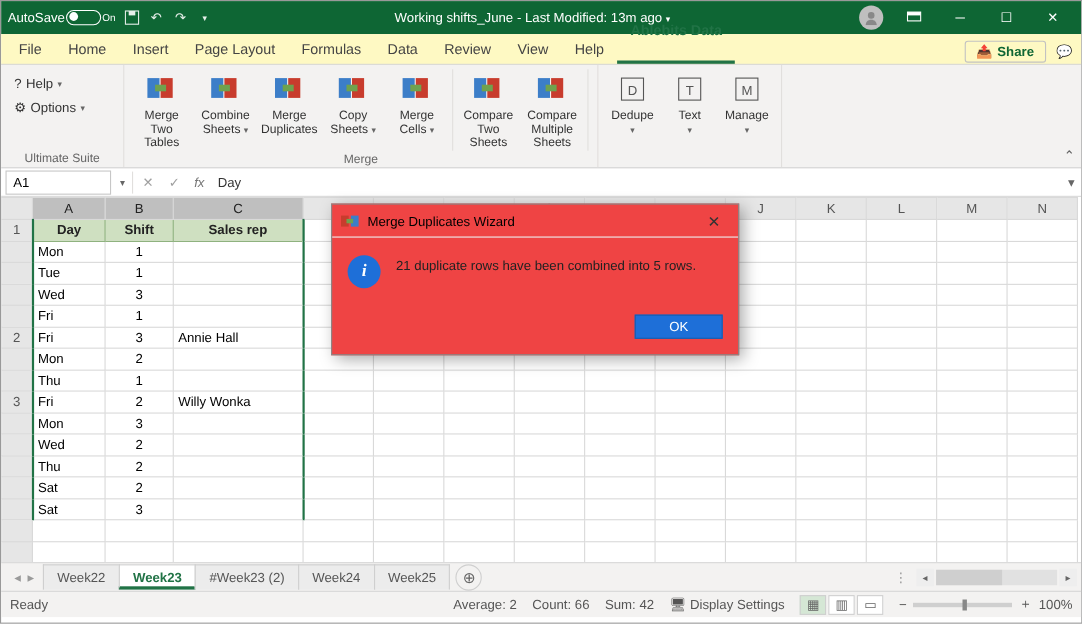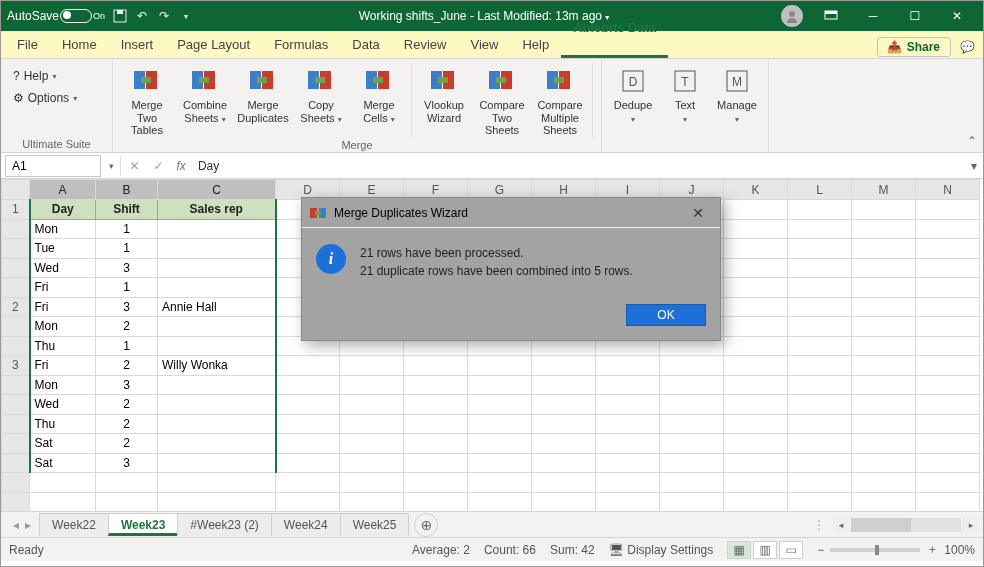--- a/index.html
+++ b/index.html
@@ -61,21 +61,21 @@
 .sheetbar .hscroll .trk::after{content:'';position:absolute;left:0;top:0;width:60px;height:100%;background:#cfcfcf}
 .sheetbar .hscroll .arr{width:16px;height:16px;display:flex;align-items:center;justify-content:center;background:#eee;color:#666;font-size:9px}
 .status{height:24px;background:#f3f2f1;border-top:1px solid #d4d4d4;display:flex;align-items:center;padding:0 8px;color:#555;font-size:11px;gap:14px}
 .status .spacer{flex:1}
 .status .views{display:flex;gap:2px}
 .status .views .v{width:24px;height:18px;border:1px solid #cfcfcf;display:flex;align-items:center;justify-content:center;background:#fff;color:#666}
 .status .views .v.active{background:#d5e7d5}
 .status .zoom{display:flex;align-items:center;gap:6px}
 .status .zoom .slider{width:90px;height:4px;background:#cfcfcf;position:relative}
 .status .zoom .slider::after{content:'';position:absolute;left:50%;top:-3px;width:4px;height:10px;background:#888}
-.dialog{position:absolute;left:300px;top:196px;width:420px;background:#a3a3a3;border:1px solid #888;box-shadow:4px 4px 14px rgba(0,0,0,.35)}
+.dialog{position:absolute;left:300px;top:184px;width:371px;background:#ef4444;border:1px solid #888;box-shadow:4px 4px 14px rgba(0,0,0,.35)}
 .dialog .dtitle{height:30px;display:flex;align-items:center;padding:0 8px;border-bottom:1px solid #eee}
 .dialog .dtitle .dicon{width:18px;height:16px;margin-right:6px;display:flex;align-items:center;justify-content:center}
 .dialog .dtitle .dclose{margin-left:auto;font-size:14px;color:#333;width:28px;text-align:center}
 .dialog .dbody{display:flex;padding:16px 14px;gap:14px;align-items:flex-start}
 .dialog .info{width:30px;height:30px;border-radius:50%;background:#1e6fd8;color:#fff;display:flex;align-items:center;justify-content:center;font-family:Georgia,serif;font-style:italic;font-weight:bold;font-size:16px;flex:0 0 auto}
 .dialog .msg{line-height:1.5;color:#222}
 .dialog .dfoot{display:flex;justify-content:flex-end;padding:8px 14px 14px}
 .dialog .okbtn{width:80px;height:22px;background:#1e6fd8;color:#fff;border:1px solid #155cb0;font-size:12px}
 svg{display:block}
 </style>
@@ -214,30 +214,20 @@
         </div>
         <div style="width: 1px; background: rgb(225, 223, 221); margin: 0px 2px; align-self: stretch;"></div>
         <div class="bigbtn">
           <div class="bicon">
             <svg width="30" height="28">
               <rect x="2" y="4" width="11" height="18" fill="#3c7ec8"></rect>
               <rect x="14" y="4" width="11" height="18" fill="#c83c2d"></rect>
               <rect x="9" y="10" width="10" height="6" fill="#6fa24e"></rect>
             </svg>
           </div>
-          <div class="btxt">Vlookup<br>Wizard</div>
-        </div>
-        <div class="bigbtn">
-          <div class="bicon">
-            <svg width="30" height="28">
-              <rect x="2" y="4" width="11" height="18" fill="#3c7ec8"></rect>
-              <rect x="14" y="4" width="11" height="18" fill="#c83c2d"></rect>
-              <rect x="9" y="10" width="10" height="6" fill="#6fa24e"></rect>
-            </svg>
-          </div>
           <div class="btxt">Compare<br>Two Sheets</div>
         </div>
         <div class="bigbtn">
           <div class="bicon">
             <svg width="30" height="28">
               <rect x="2" y="4" width="11" height="18" fill="#3c7ec8"></rect>
               <rect x="14" y="4" width="11" height="18" fill="#c83c2d"></rect>
               <rect x="9" y="10" width="10" height="6" fill="#6fa24e"></rect>
             </svg>
           </div>
@@ -657,20 +647,19 @@
           <rect x="9" y="2" width="7" height="10" fill="#3c7ec8"></rect>
           <rect x="5" y="5" width="6" height="4" fill="#6fa24e"></rect>
         </svg>
       </span>
     <span>Merge Duplicates Wizard</span>
     <span class="dclose">✕</span>
   </div>
   <div class="dbody">
     <div class="info">i</div>
     <div class="msg">
-      <div>21 rows have been processed.</div>
       <div>21 duplicate rows have been combined into 5 rows.</div>
     </div>
   </div>
   <div class="dfoot">
     <button class="okbtn">OK</button>
   </div>
 </div>
 
 </body></html>

